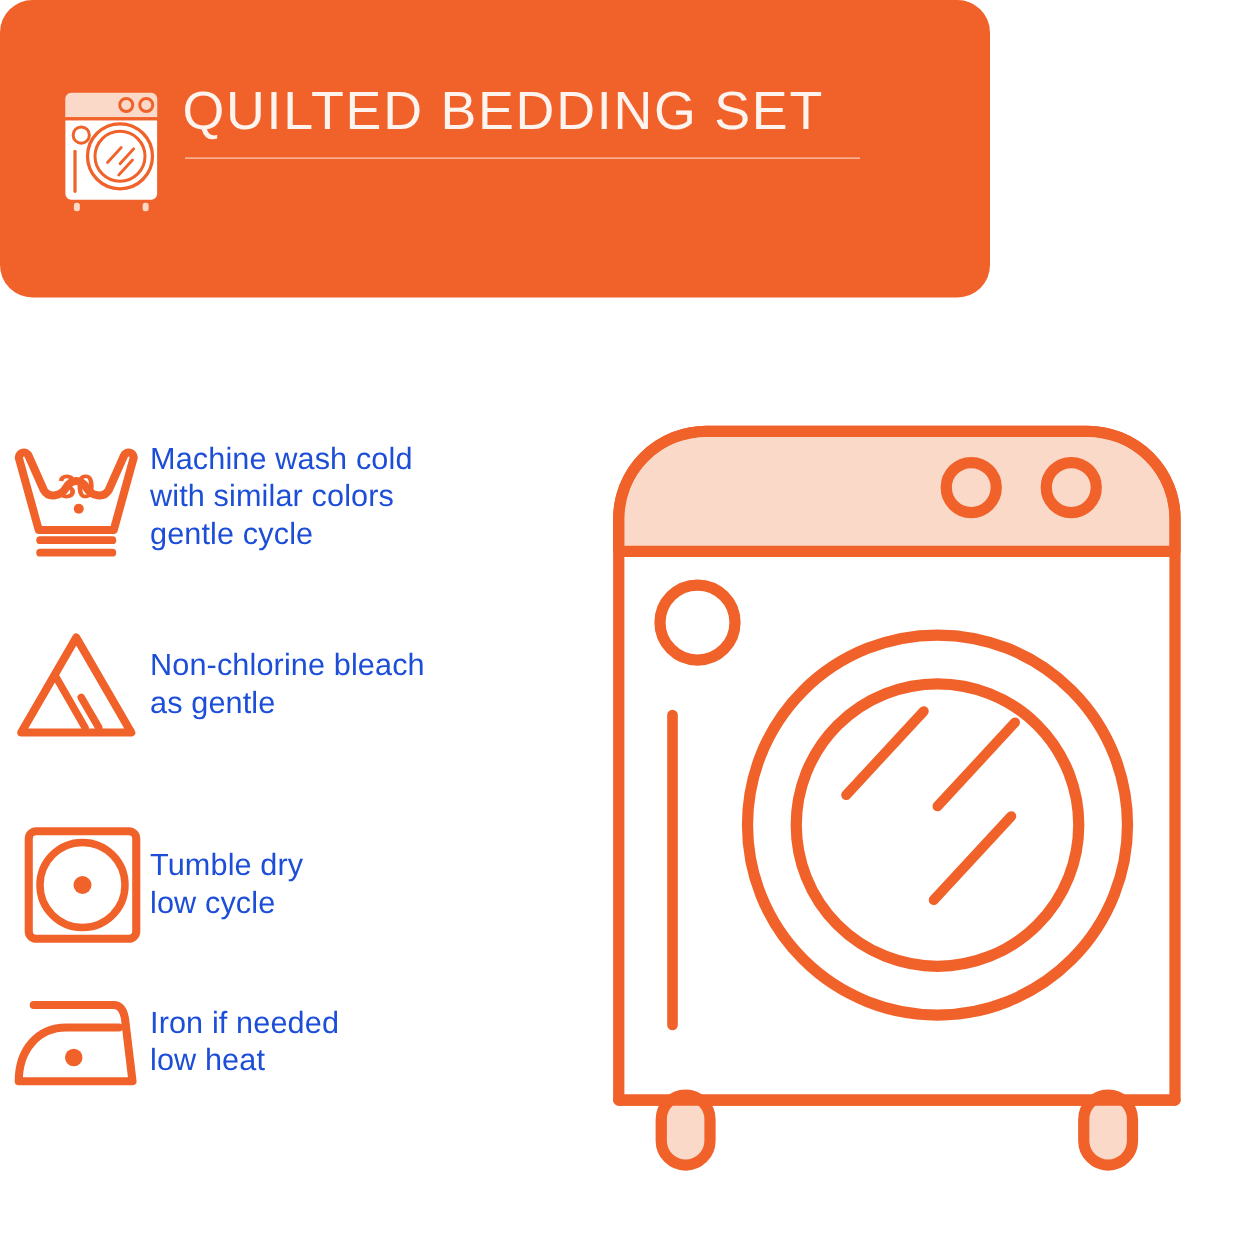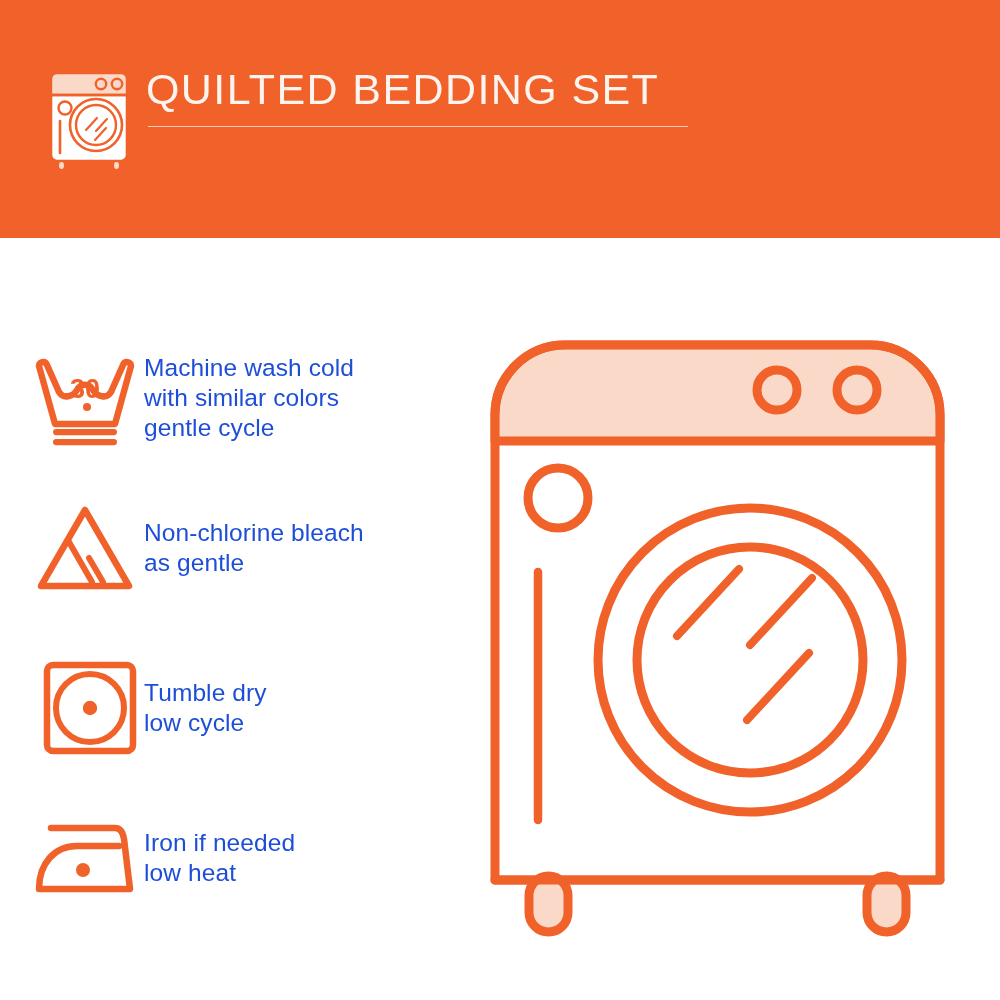--- a/index.html
+++ b/index.html
@@ -16,23 +16,24 @@
     height: 1000px;
     background: #ffffff;
     overflow: hidden;
   }
 
   
   #header {
     position: absolute;
     left: 0;
     top: 0;
-    width: 1000px;
+    width: 792px;
     height: 238px;
     background: #F0622A;
+    border-radius: 26px;
   }
   #header-logo {
     position: absolute;
     left: 44px;
     top: 68px;
     width: 96px;
     height: 104px;
   }
   #header-titles {
     position: absolute;
@@ -65,21 +66,20 @@
     white-space: nowrap;
   }
 
   
   #care-list {
     position: absolute;
     left: 0;
     top: 238px;
     width: 480px;
     height: 762px;
-    margin-left: 24px;
   }
   .care-row {
     position: absolute;
     left: 0;
     width: 480px;
     display: flex;
     align-items: center;
   }
   .care-icon {
     width: 120px;
@@ -93,21 +93,21 @@
     font-family: "Liberation Sans", sans-serif;
     font-size: 24.5px;
     line-height: 30px;
     letter-spacing: 0.1px;
     font-weight: 400;
     white-space: pre-line;
   }
   #row-wash   { top: 110px; }
   #row-bleach { top: 260px; }
   #row-dry    { top: 420px; }
-  #row-iron   { top: 570px; align-items: center; }
+  #row-iron   { top: 546px; align-items: center; }
 
   
   #washer-illustration {
     position: absolute;
     left: 485px;
     top: 320px;
     width: 510px;
     height: 620px;
   }
 </style>

